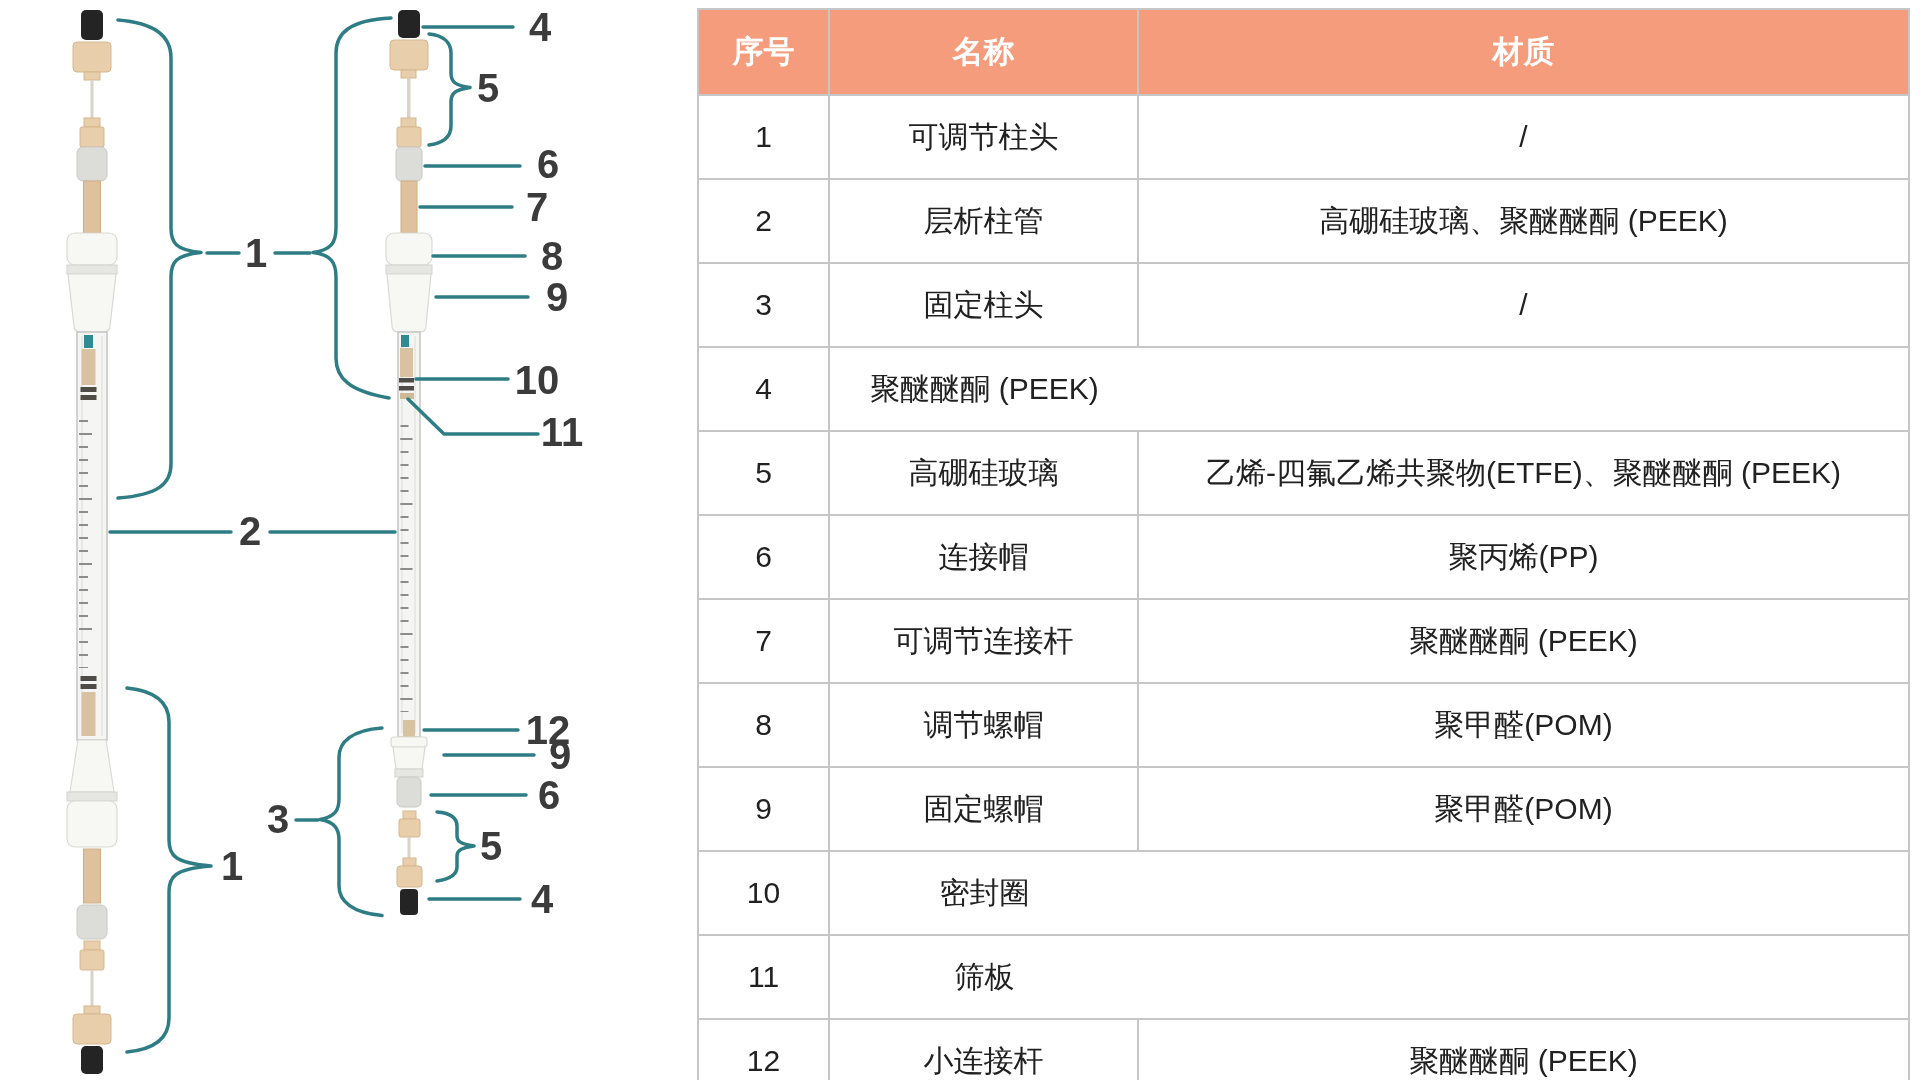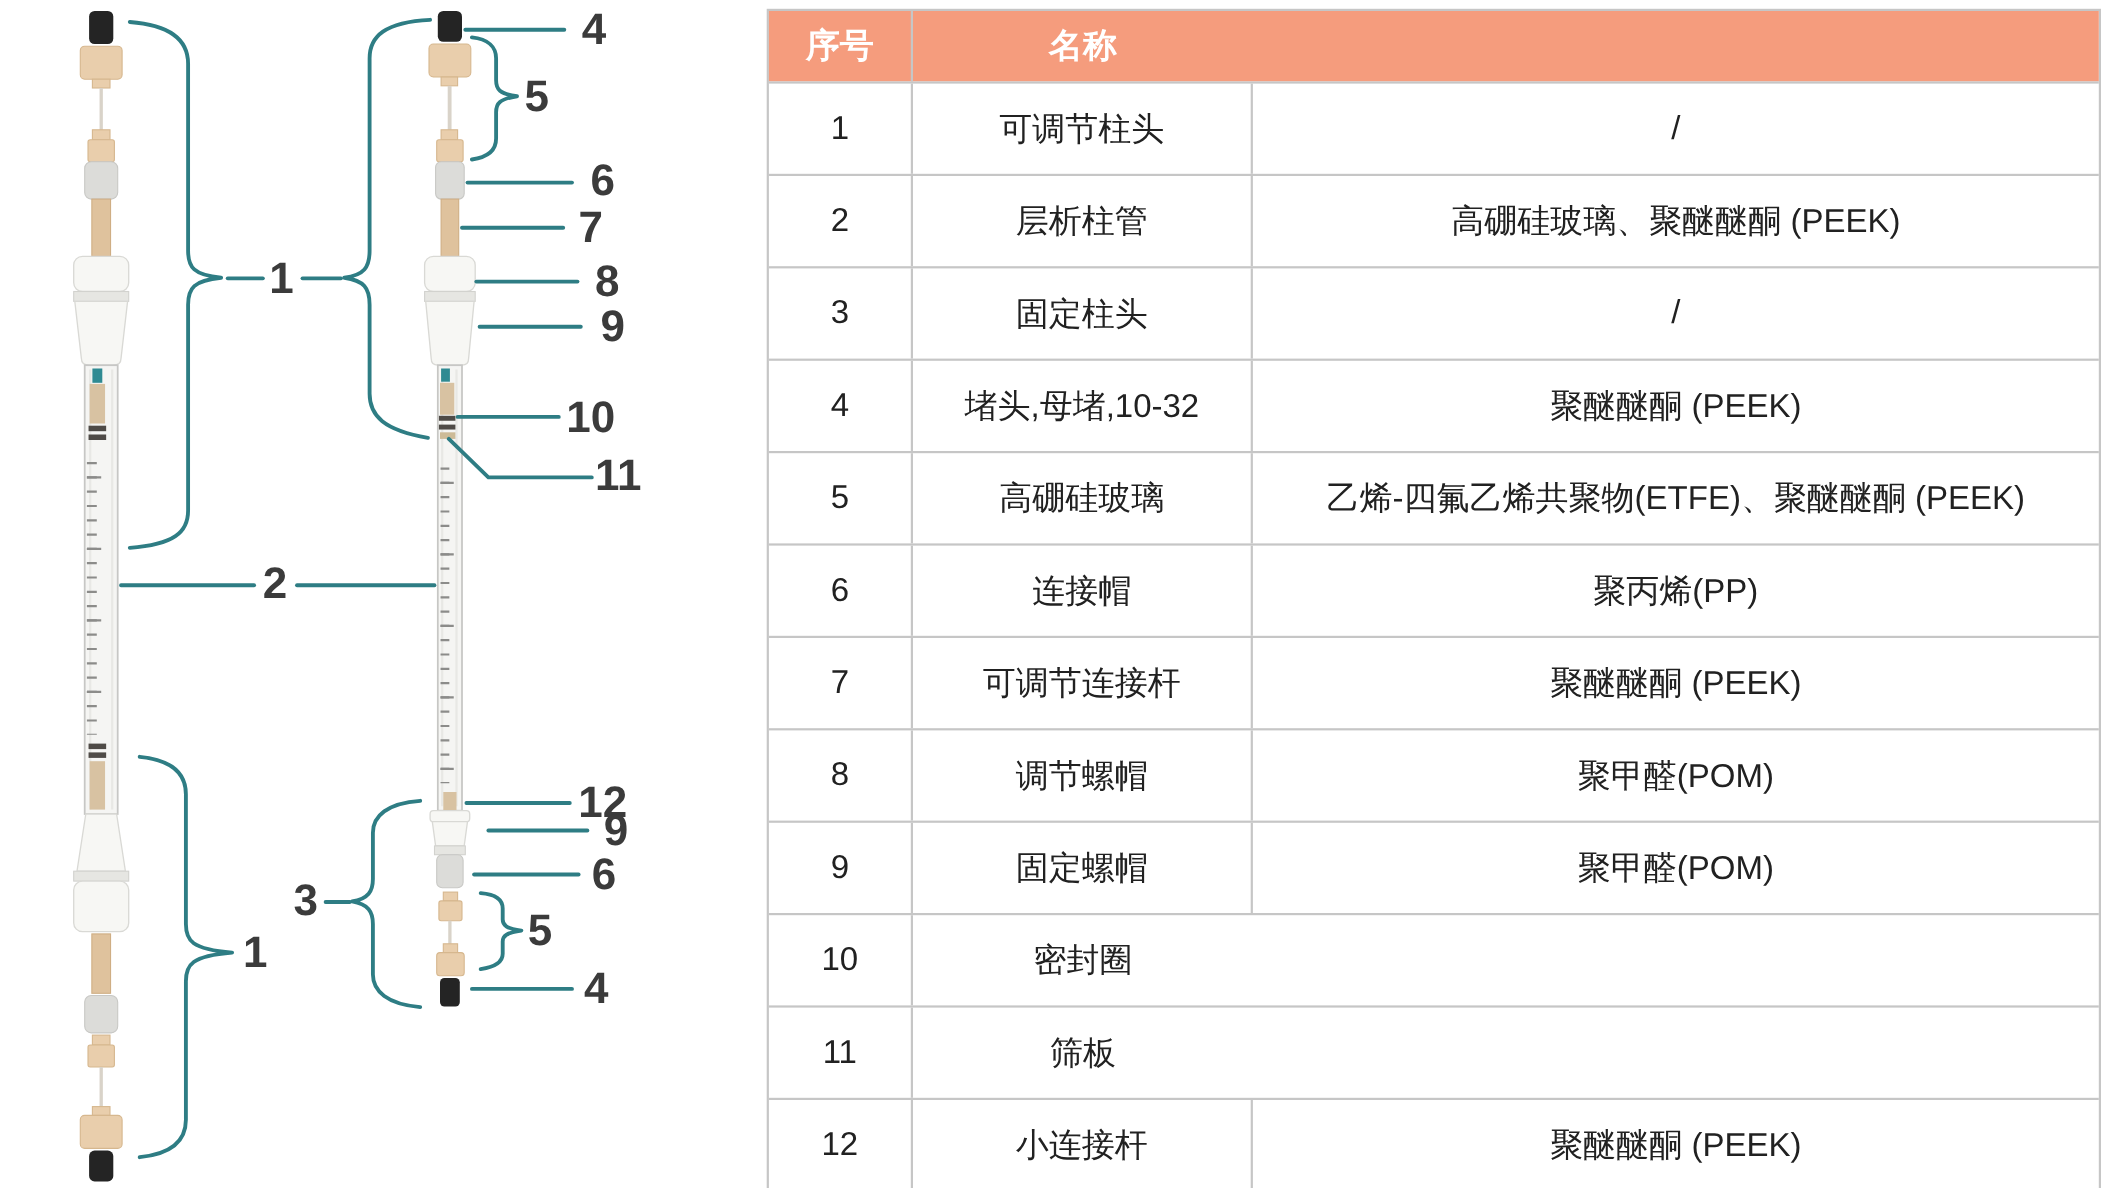--- a/index.html
+++ b/index.html
@@ -22,21 +22,21 @@
   .tube{fill:#f5f5f3;stroke:#c7c7c5;stroke-width:1.6;}
   .tubehl{stroke:#e8e8e5;stroke-width:2;}
   .teal{fill:#2f8a92;}
   .seal{fill:#4f4b47;}
   .sieve{fill:#cdbb97;}
   .ticks{stroke:#8c8c8a;}
   
   .parts-table{position:absolute;left:697px;top:8px;width:1213px;
                border:2px solid var(--border);box-sizing:border-box;background:#fff;}
   .thead,.trow{display:grid;grid-template-columns:131px 309px 1fr;}
-  .thead{height:64px;background:var(--header-bg);}
+  .thead{height:84px;background:var(--header-bg);}
   .trow{height:82px;border-top:2px solid var(--border);}
   .th,.td{display:flex;align-items:center;justify-content:center;box-sizing:border-box;}
   .th{color:#ffffff;font-size:31px;font-weight:bold;}
   .td{color:#212121;font-size:30px;}
   .th:not(:last-child),.td:not(:last-child){border-right:2px solid var(--border);}
 </style>
 </head>
 <body style="--accent: #2e7d84; --label: #3b3b3b; --header-bg: #f59c7d; --border: #c6c6c6;">
 
 <div class="stage">
@@ -158,20 +158,21 @@
       <text x="560" y="755" class="callout">9</text>
       <text x="549" y="795" class="callout">6</text>
       <text x="491" y="846" class="callout">5</text>
       <text x="542" y="899" class="callout">4</text>
     </svg>
 
   <div class="parts-table">
     <div class="thead">
       <div class="th">序号</div>
       <div class="th">名称</div>
+      <div class="th">材质</div>
     </div>
     <div>
   <div class="trow">
     <div class="td">1</div>
     <div class="td">可调节柱头</div>
     <div class="td">/</div>
   </div>
 
   <div class="trow">
     <div class="td">2</div>
@@ -180,21 +181,20 @@
   </div>
 
   <div class="trow">
     <div class="td">3</div>
     <div class="td">固定柱头</div>
     <div class="td">/</div>
   </div>
 
   <div class="trow">
     <div class="td">4</div>
-    <div class="td">堵头,母堵,10-32</div>
     <div class="td">聚醚醚酮 (PEEK)</div>
   </div>
 
   <div class="trow">
     <div class="td">5</div>
     <div class="td">高硼硅玻璃</div>
     <div class="td">乙烯-四氟乙烯共聚物(ETFE)、聚醚醚酮 (PEEK)</div>
   </div>
 
   <div class="trow">

